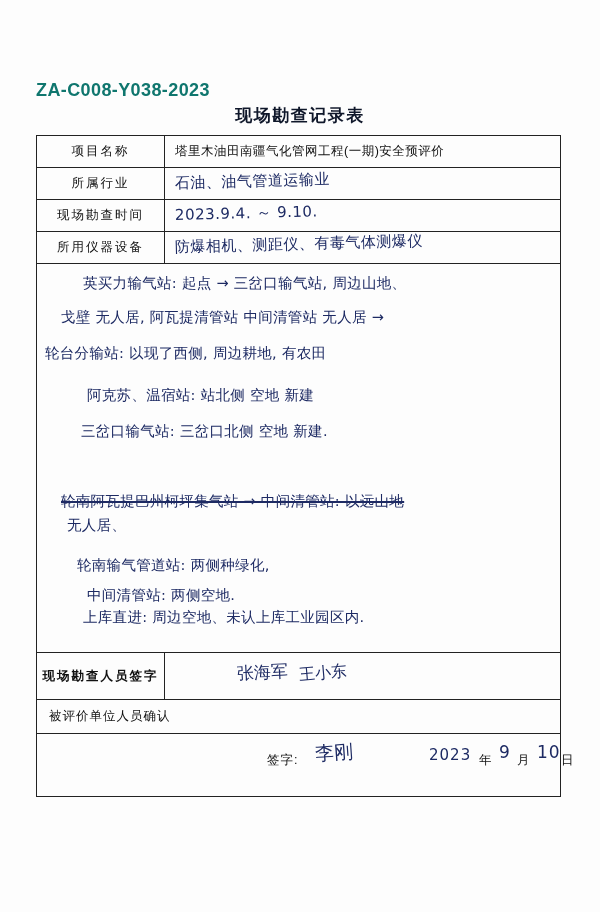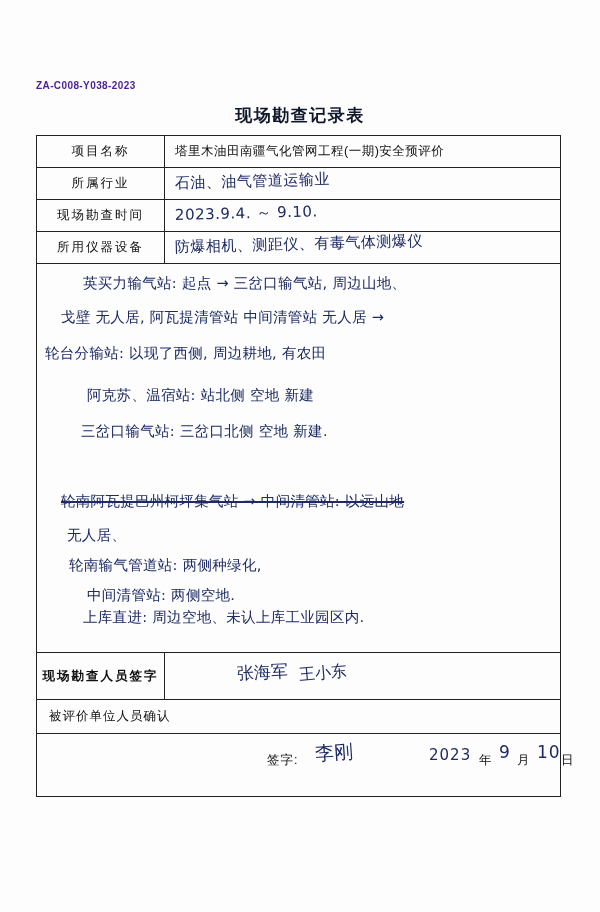--- a/index.html
+++ b/index.html
@@ -19,24 +19,24 @@
     position: relative;
     width: 600px;
     height: 912px;
     background: #fdfdfd;
     box-sizing: border-box;
   }
   .doc-code {
     position: absolute;
     left: 36px;
     top: 80px;
-    font-size: 10px;
+    font-size: 18px;
     font-weight: bold;
     letter-spacing: 0.4px;
-    color: #4c1d95;
+    color: #0f766e;
     font-family: "Liberation Sans", sans-serif;
   }
   .doc-title {
     position: absolute;
     top: 104px;
     left: 0;
     width: 600px;
     text-align: center;
     font-size: 17px;
     font-weight: bold;
@@ -224,22 +224,22 @@
     </div>
 
     <div class="row">
       <div class="body-cell" style="width:100%;">
         <div class="hand-line" style="left:46px; top:10px;">英买力输气站: 起点 → 三岔口输气站, 周边山地、</div>
         <div class="hand-line" style="left:24px; top:44px;">戈壁 无人居, 阿瓦提清管站 中间清管站 无人居 →</div>
         <div class="hand-line" style="left:8px; top:80px;">轮台分输站: 以现了西侧, 周边耕地, 有农田</div>
         <div class="hand-line" style="left:50px; top:122px;">阿克苏、温宿站: 站北侧 空地 新建</div>
         <div class="hand-line" style="left:44px; top:158px;">三岔口输气站: 三岔口北侧 空地 新建.</div>
         <div class="hand-line strike" style="left:24px; top:228px;">轮南阿瓦提巴州柯坪集气站 → 中间清管站: 以远山地</div>
-        <div class="hand-line" style="left:30px; top:262px;">无人居、</div>
-        <div class="hand-line" style="left:32px; top:292px;">轮南输气管道站: 两侧种绿化, </div>
+        <div class="hand-line" style="left:30px; top:252px;">无人居、</div>
+        <div class="hand-line" style="left:40px; top:292px;">轮南输气管道站: 两侧种绿化, </div>
         <div class="hand-line" style="left:50px; top:322px;">中间清管站: 两侧空地.</div>
         <div class="hand-line" style="left:46px; top:344px;">上库直进: 周边空地、未认上库工业园区内.</div>
       </div>
     </div>
 
     <div class="row sig-row">
       <div class="label-cell">现场勘查人员签字</div>
       <div class="value-cell">
         <div class="inspector-sign">
           <span class="insp-hand-1">张海军</span>

